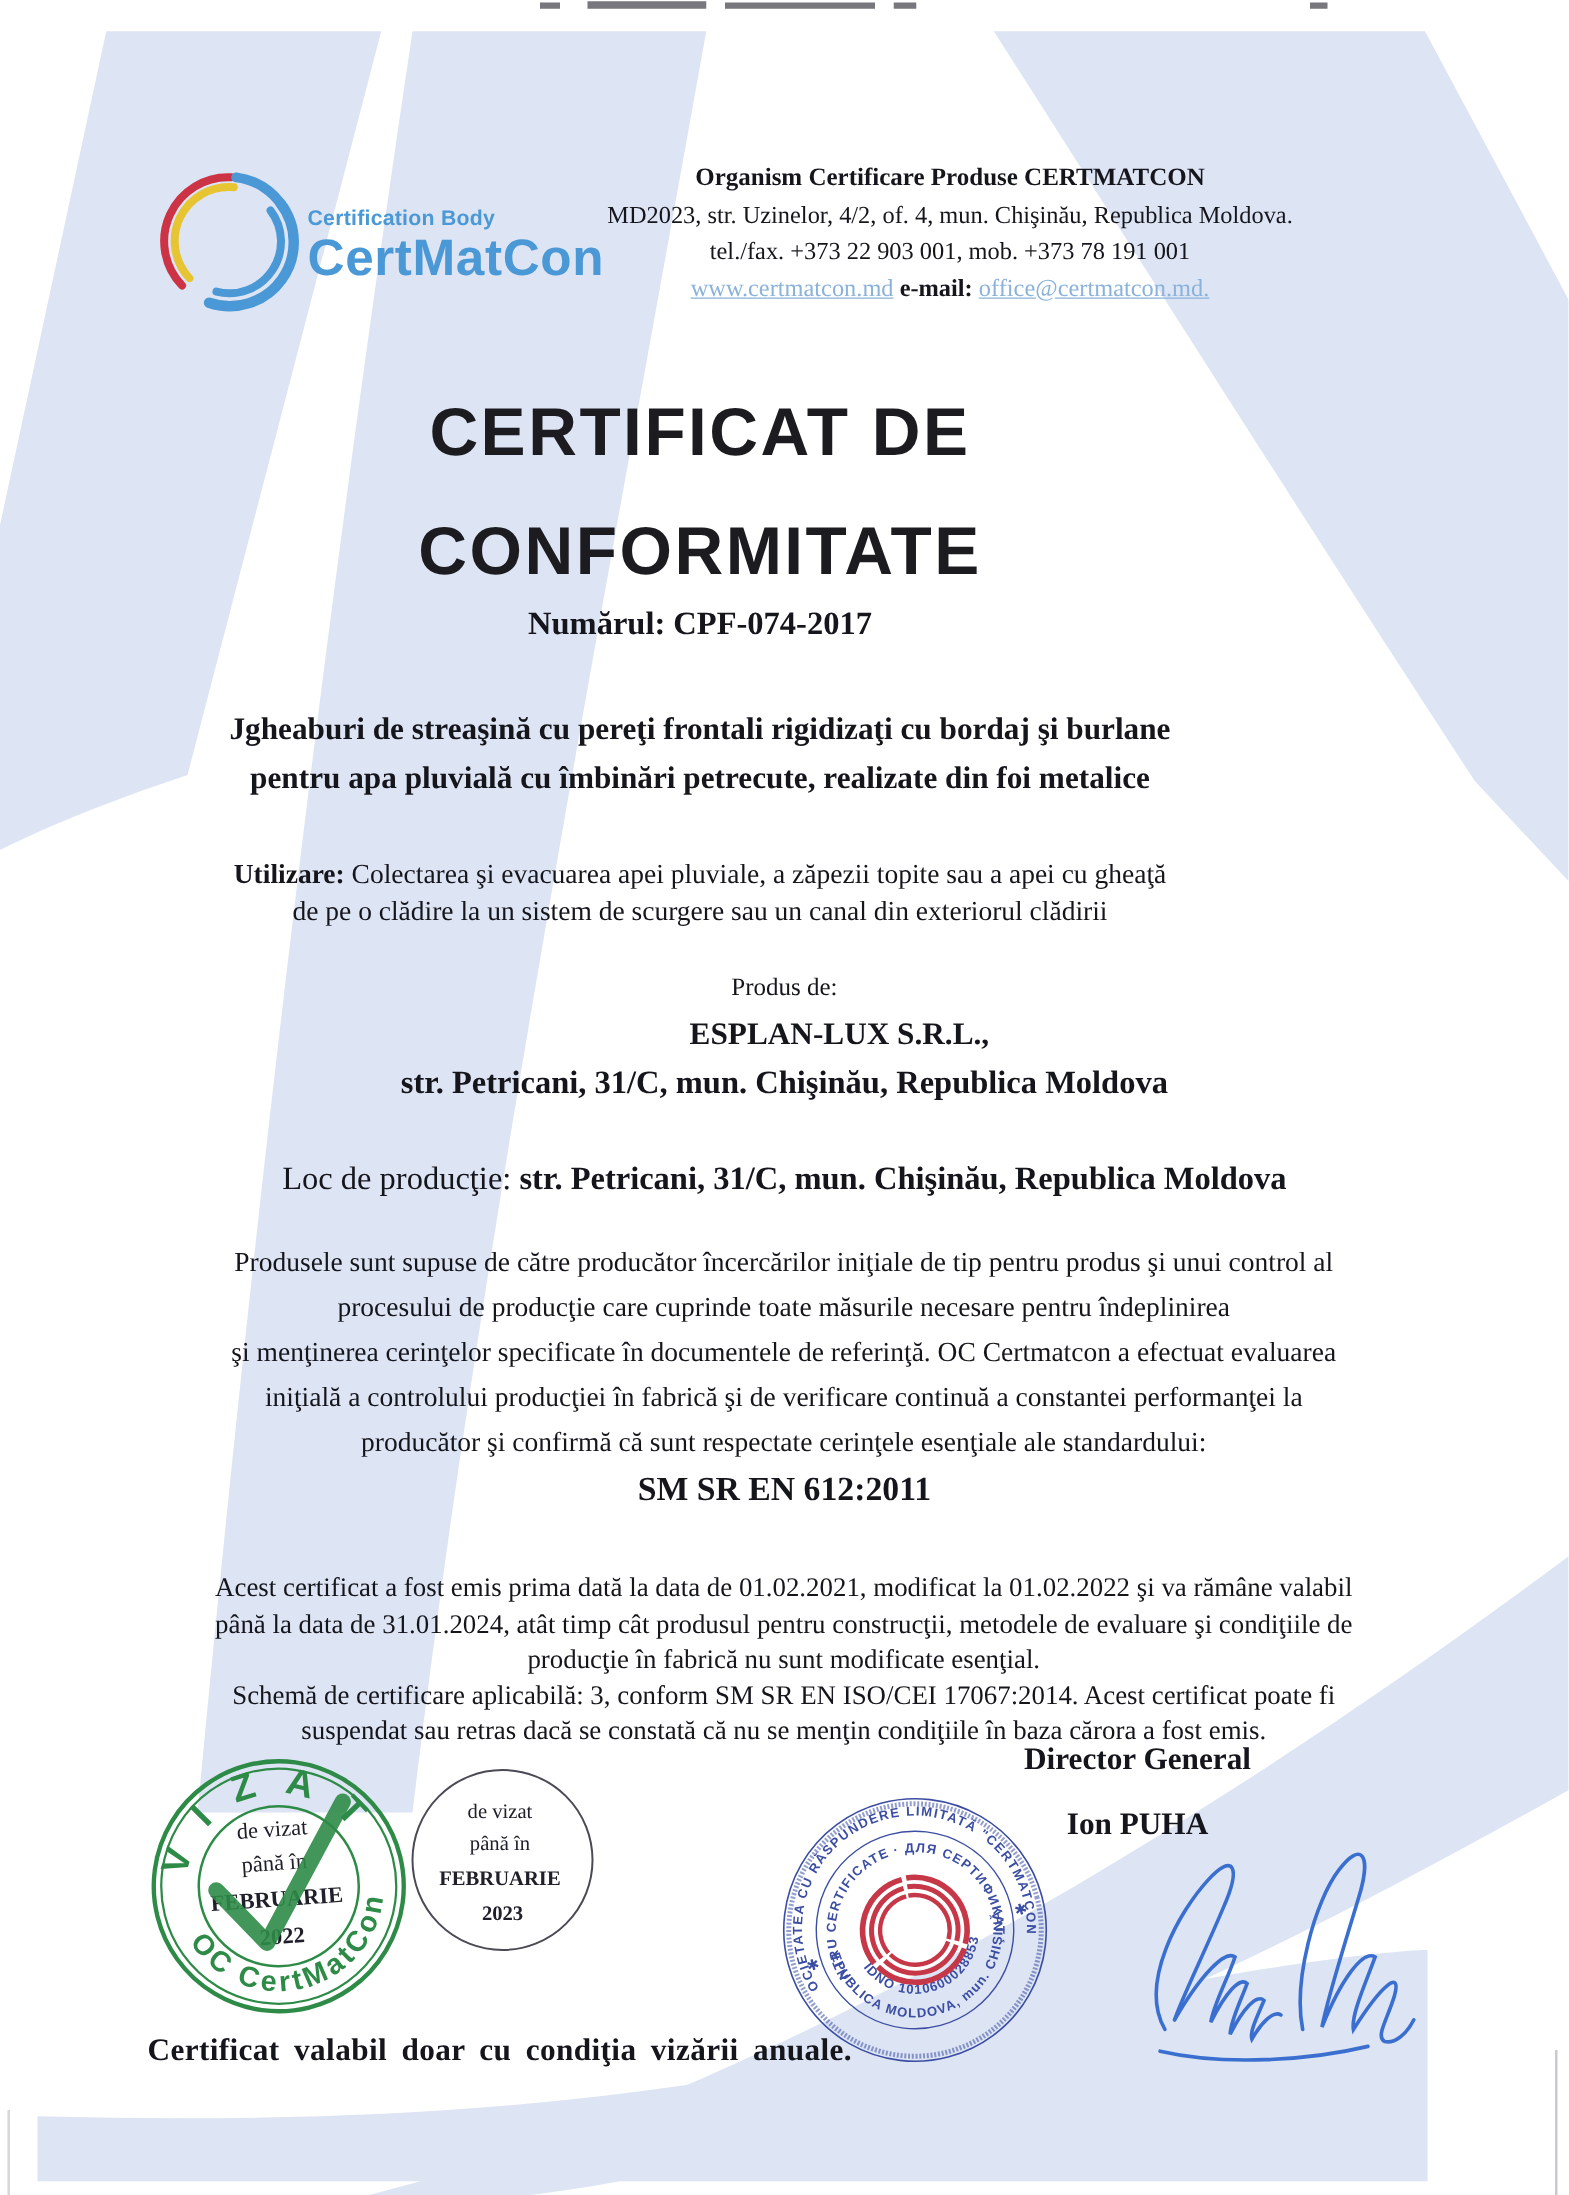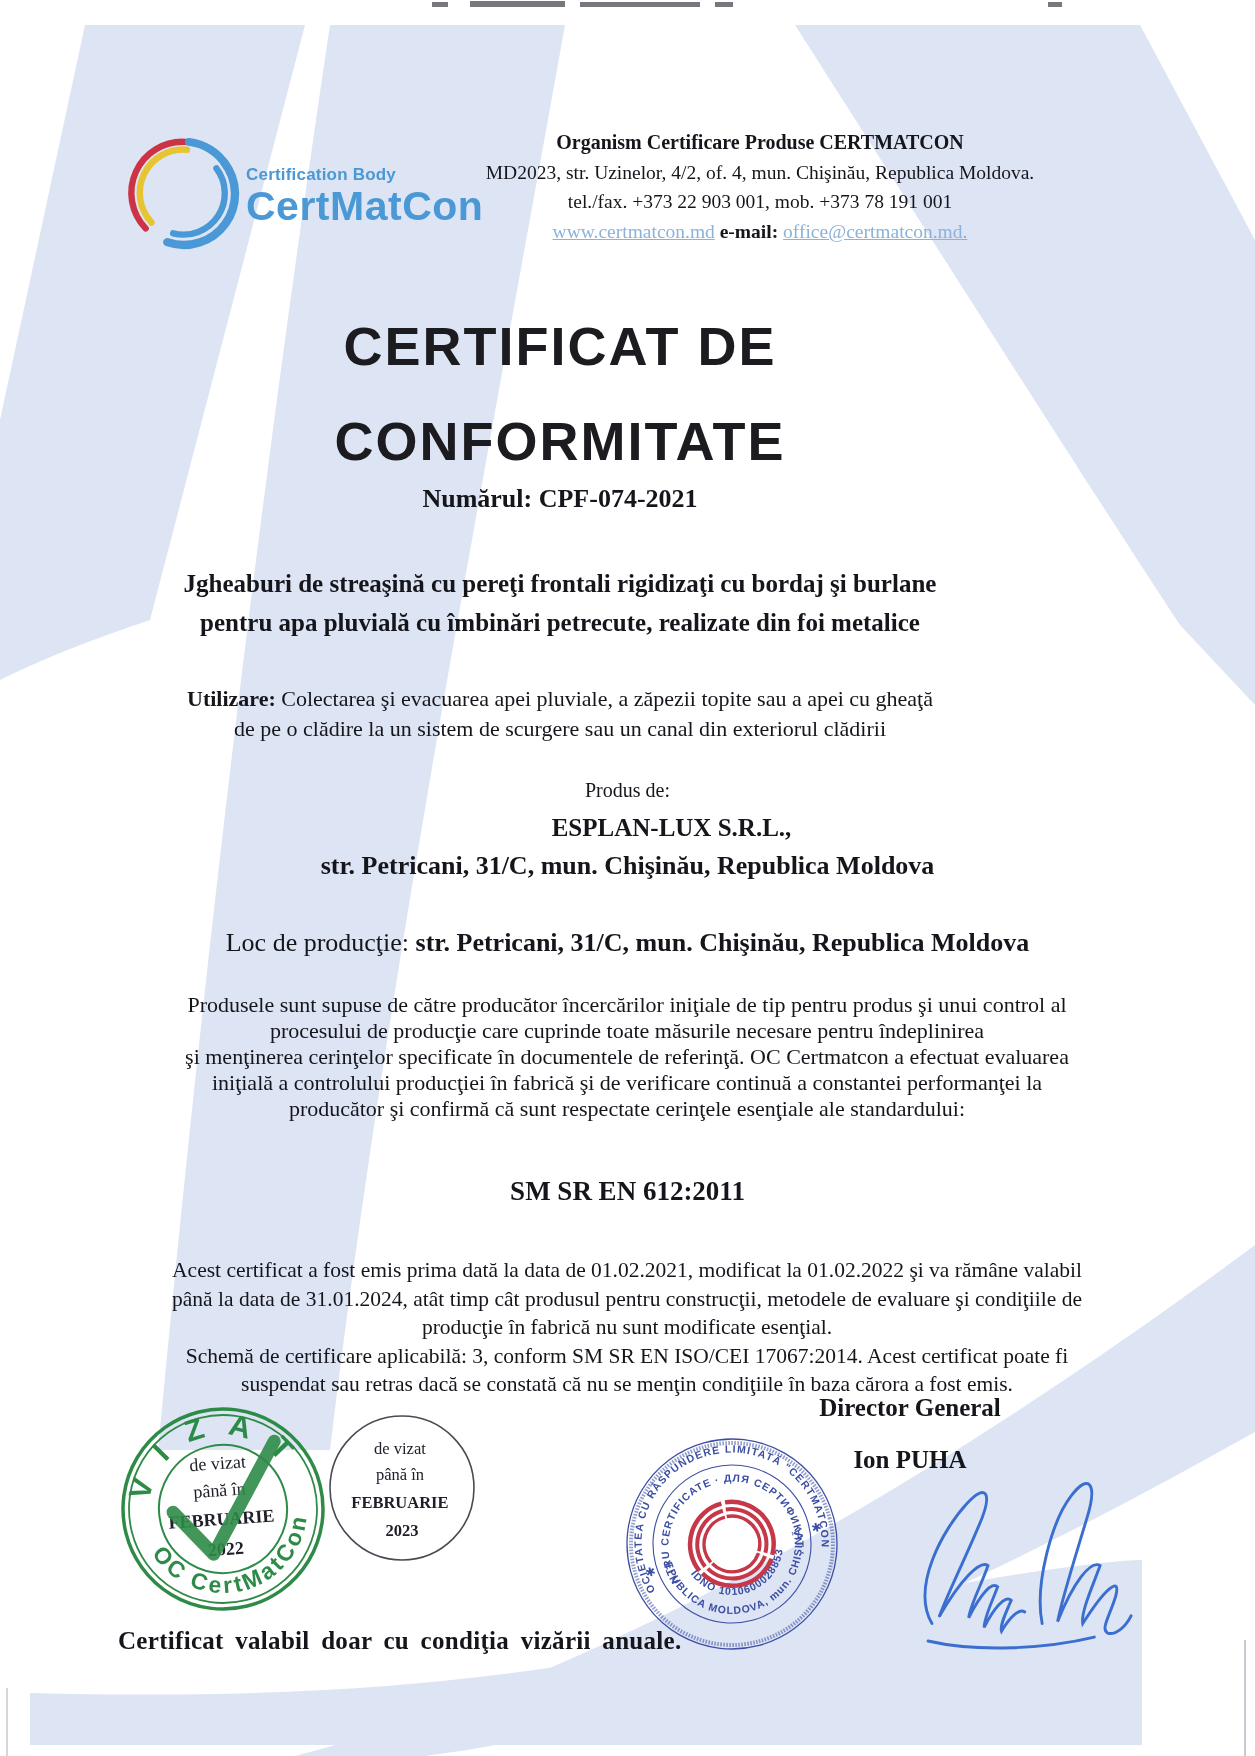--- a/index.html
+++ b/index.html
@@ -27,21 +27,21 @@
          font-weight:bold;font-size:54px;line-height:95px;letter-spacing:2px;color:#1b1b20;}
   .number{left:0;top:484px;width:1120px;font-weight:bold;font-size:26px;}
   .prod-name{left:0;top:564px;width:1120px;font-weight:bold;font-size:25px;line-height:39px;}
   .usage{left:110px;top:684px;width:900px;font-size:22px;line-height:30px;}
   .usage-lbl{font-weight:bold;}
   .produs{left:0;top:779px;width:1255px;font-size:20px;}
   .producer-name{left:0;top:814px;width:1255px;font-weight:bold;font-size:25px;margin-left:44px;}
   .producer-addr{left:0;top:851px;width:1255px;font-weight:bold;font-size:26px;}
   .loc{left:0;top:928px;width:1255px;font-size:26px;}
   .loc-val{font-weight:bold;}
-  .para1{left:97px;top:992px;width:1060px;font-size:22px;line-height:26px;}
+  .para1{left:97px;top:992px;width:1060px;font-size:22px;line-height:36px;}
   .standard{left:0;top:1176px;width:1255px;font-weight:bold;font-size:27px;}
   .para2{left:77px;top:1256px;width:1100px;font-size:21.5px;line-height:28.5px;}
   .signblock{left:755px;top:1394px;width:310px;text-align:center;font-weight:bold;font-size:25px;}
   .sign-name{margin-top:24px;}
   .footer-note{left:118px;top:1627px;font-weight:bold;font-size:25px;word-spacing:5px;letter-spacing:.3px;text-align:center;}
 
   
   .stamp-visa1{left:110px;top:1396px;}
   .stamp-visa2{left:326px;top:1412px;}
   .seal{left:620px;top:1432px;}
@@ -100,21 +100,21 @@
     <div>tel./fax. +373 22 903 001, mob. +373 78 191 001</div>
     <div>
       <span class="lnk">www.certmatcon.md</span>
       <span class="email-lbl">e-mail:</span>
       <span class="lnk">office@certmatcon.md.</span>
     </div>
   </div>
 
   <div class="abs ctr pre title">CERTIFICAT DE
 CONFORMITATE</div>
-  <div class="abs ctr number">Numărul: CPF-074-2021</div>
+  <div class="abs ctr number">Numărul: CPF-074-2017</div>
 
   <div class="abs ctr usage">
     <span class="usage-lbl">Utilizare:</span>
     <span class="pre">Colectarea şi evacuarea apei pluviale, a zăpezii topite sau a apei cu gheaţă
 de pe o clădire la un sistem de scurgere sau un canal din exteriorul clădirii</span>
   </div>
 
   <div class="abs ctr pre prod-name">Jgheaburi de streaşină cu pereţi frontali rigidizaţi cu bordaj şi burlane
 pentru apa pluvială cu îmbinări petrecute, realizate din foi metalice</div>
 

